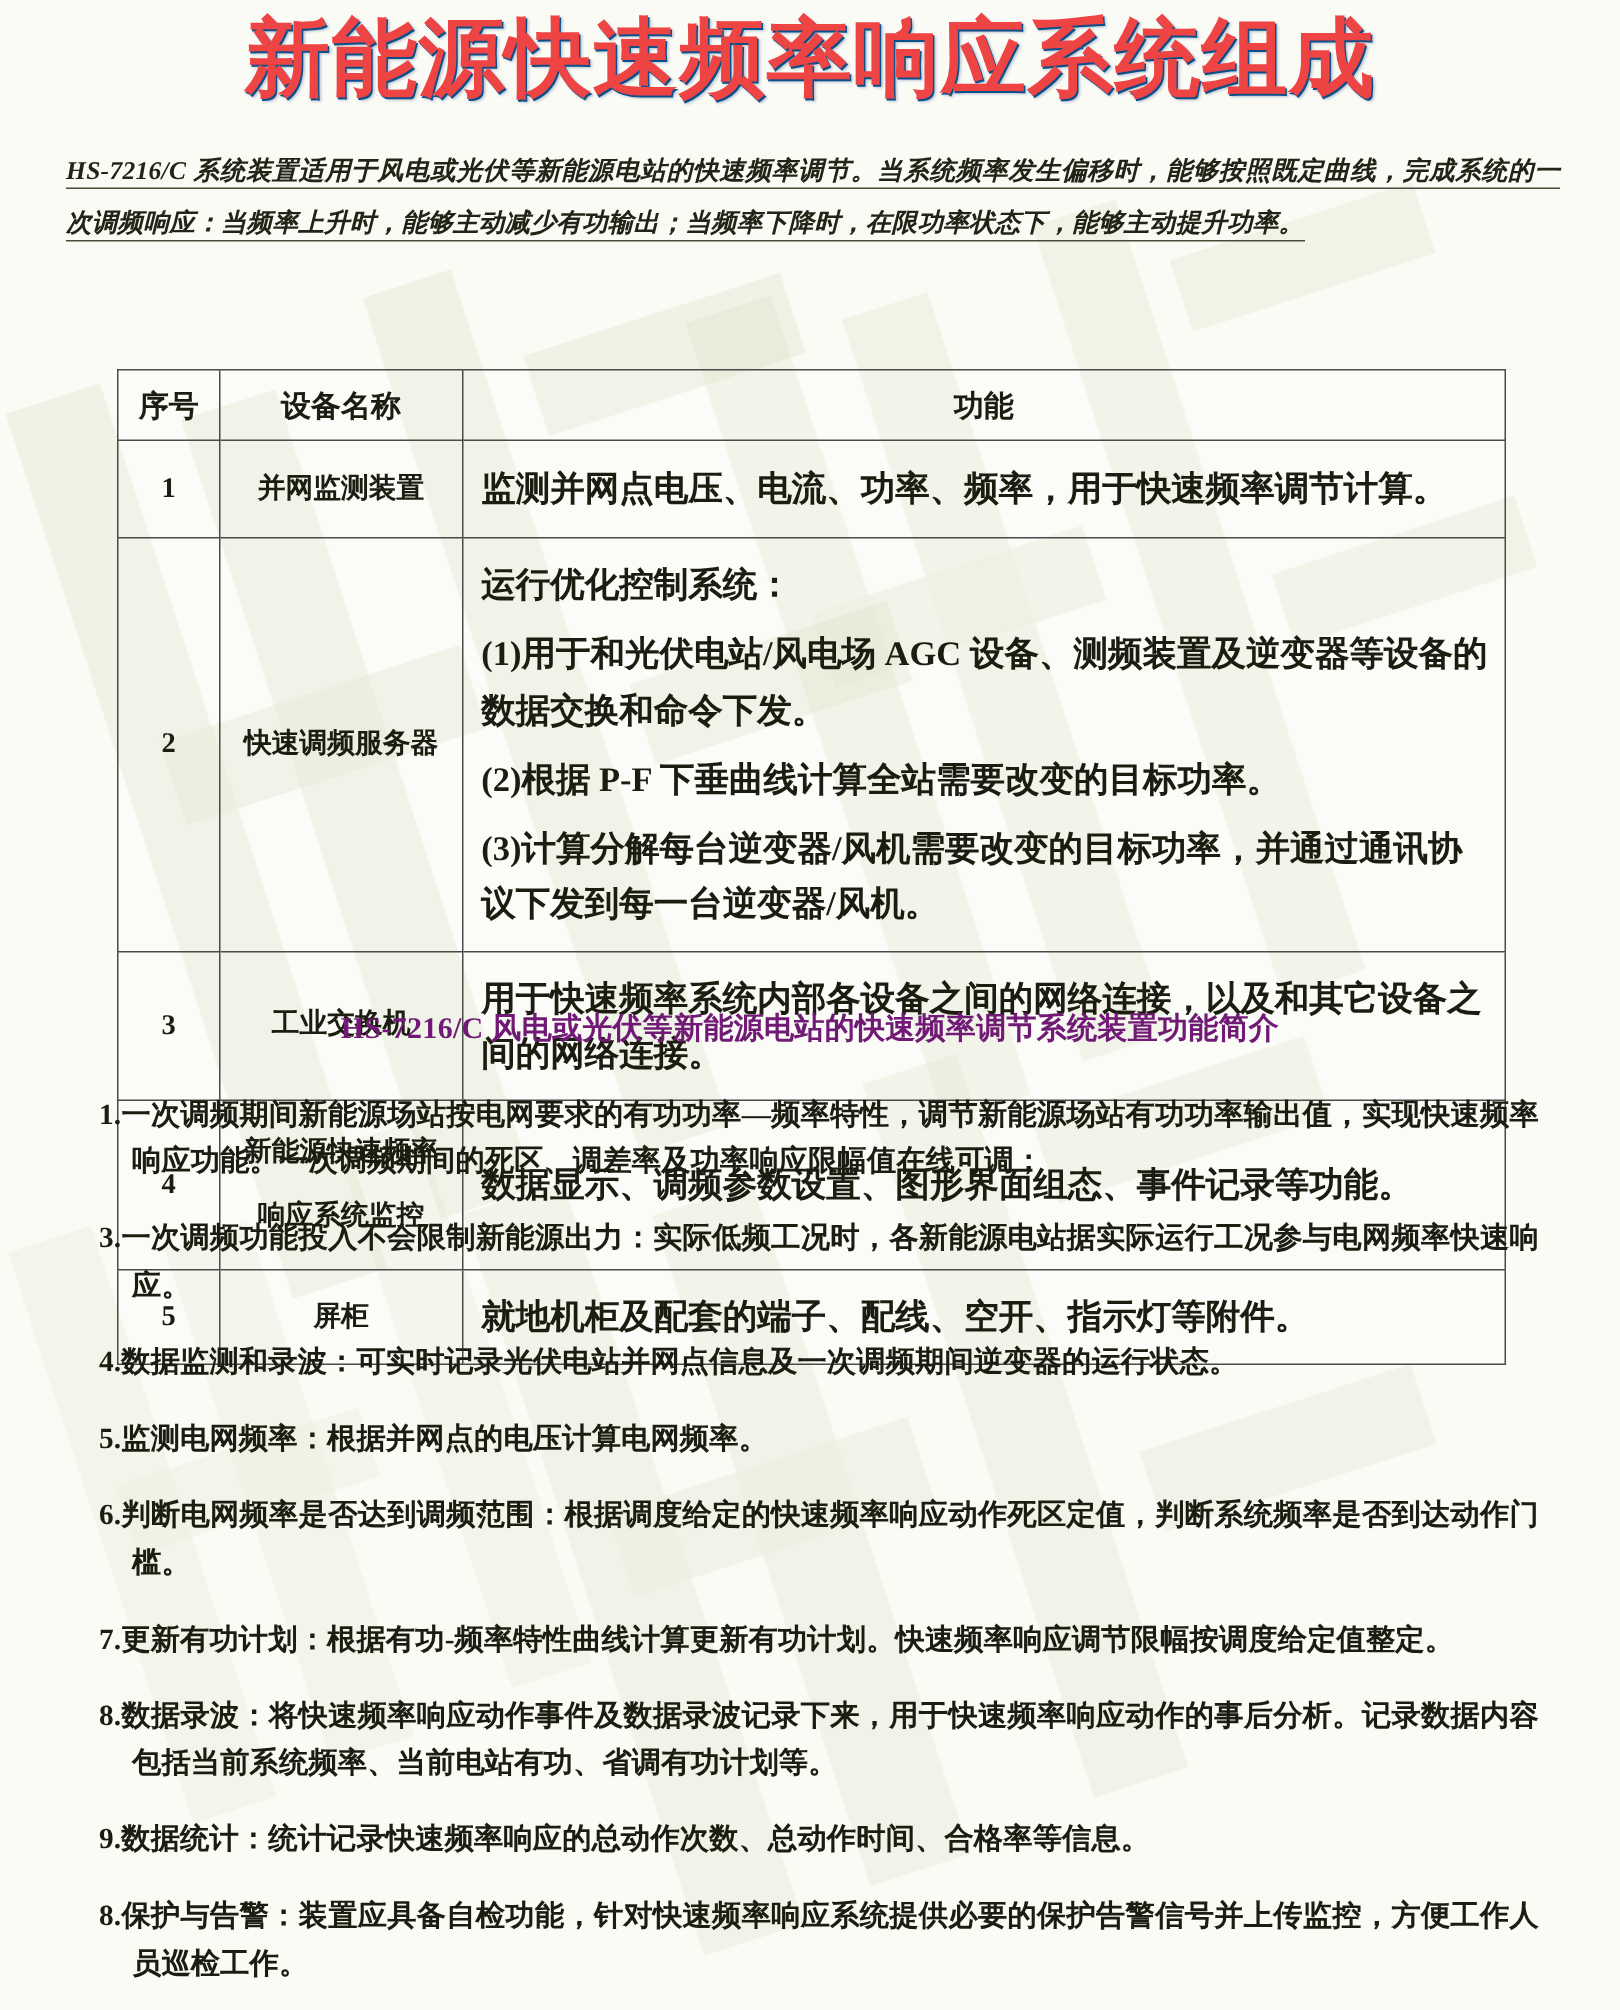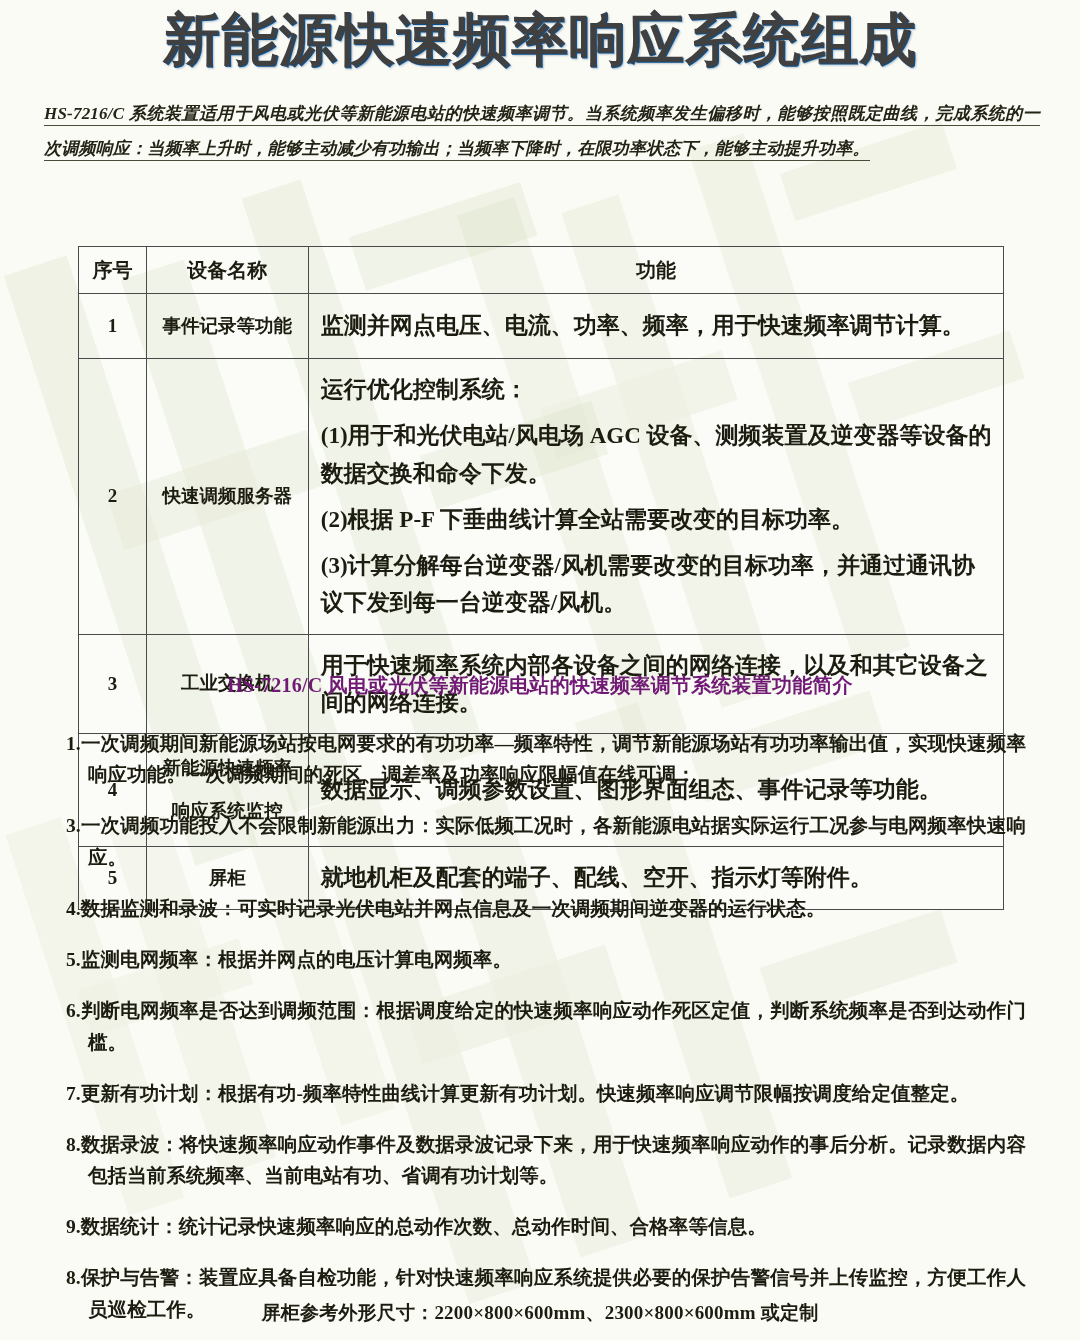--- a/index.html
+++ b/index.html
@@ -46,21 +46,21 @@
 
   #title-bar {
     position: absolute;
     top: 8px; left: 0; right: 0;
     text-align: center;
   }
   #title-bar .title-text {
     font-family: "DejaVu Sans", "Liberation Sans", sans-serif;
     font-size: 57px;
     font-weight: 700;
-    color: #404040;
+    color: #ef4444;
     letter-spacing: 1px;
     line-height: 1.12;
     text-shadow: 1px 1px 0 #0d4f8a, 2px 2px 2px rgba(10,60,110,0.30);
     white-space: nowrap;
   }
 
   #intro {
     position: absolute;
     top: 96px;
     left: 44px;
@@ -242,21 +242,21 @@
       <tr>
         <th>序号</th>
         <th>设备名称</th>
         <th>功能</th>
       </tr>
     </thead>
     <tbody id="table-body">
         <tr class="r1">
           <td class="cell-no">1</td>
           <td class="cell-name">
-            <div>事件记录等功能</div>
+            <div>并网监测装置</div>
           </td>
           <td class="cell-func">
             <div class="fline">监测并网点电压、电流、功率、频率，用于快速频率调节计算。</div>
           </td>
         </tr>
         <tr class="r2">
           <td class="cell-no">2</td>
           <td class="cell-name">
             <div>快速调频服务器</div>
           </td>
@@ -305,15 +305,14 @@
       <p class="feat"><span class="num">3.</span><span>一次调频功能投入不会限制新能源出力：实际低频工况时，各新能源电站据实际运行工况参与电网频率快速响应。</span></p>
       <p class="feat"><span class="num">4.</span><span>数据监测和录波：可实时记录光伏电站并网点信息及一次调频期间逆变器的运行状态。</span></p>
       <p class="feat"><span class="num">5.</span><span>监测电网频率：根据并网点的电压计算电网频率。</span></p>
       <p class="feat"><span class="num">6.</span><span>判断电网频率是否达到调频范围：根据调度给定的快速频率响应动作死区定值，判断系统频率是否到达动作门槛。</span></p>
       <p class="feat"><span class="num">7.</span><span>更新有功计划：根据有功-频率特性曲线计算更新有功计划。快速频率响应调节限幅按调度给定值整定。</span></p>
       <p class="feat"><span class="num">8.</span><span>数据录波：将快速频率响应动作事件及数据录波记录下来，用于快速频率响应动作的事后分析。记录数据内容包括当前系统频率、当前电站有功、省调有功计划等。</span></p>
       <p class="feat"><span class="num">9.</span><span>数据统计：统计记录快速频率响应的总动作次数、总动作时间、合格率等信息。</span></p>
       <p class="feat"><span class="num">8.</span><span>保护与告警：装置应具备自检功能，针对快速频率响应系统提供必要的保护告警信号并上传监控，方便工作人员巡检工作。</span></p>
     </div>
 
-  <div id="footer-note">屏柜参考外形尺寸：2200×800×600mm、2300×800×600mm 或定制</div>
 
 </div>
 
 </body></html>

